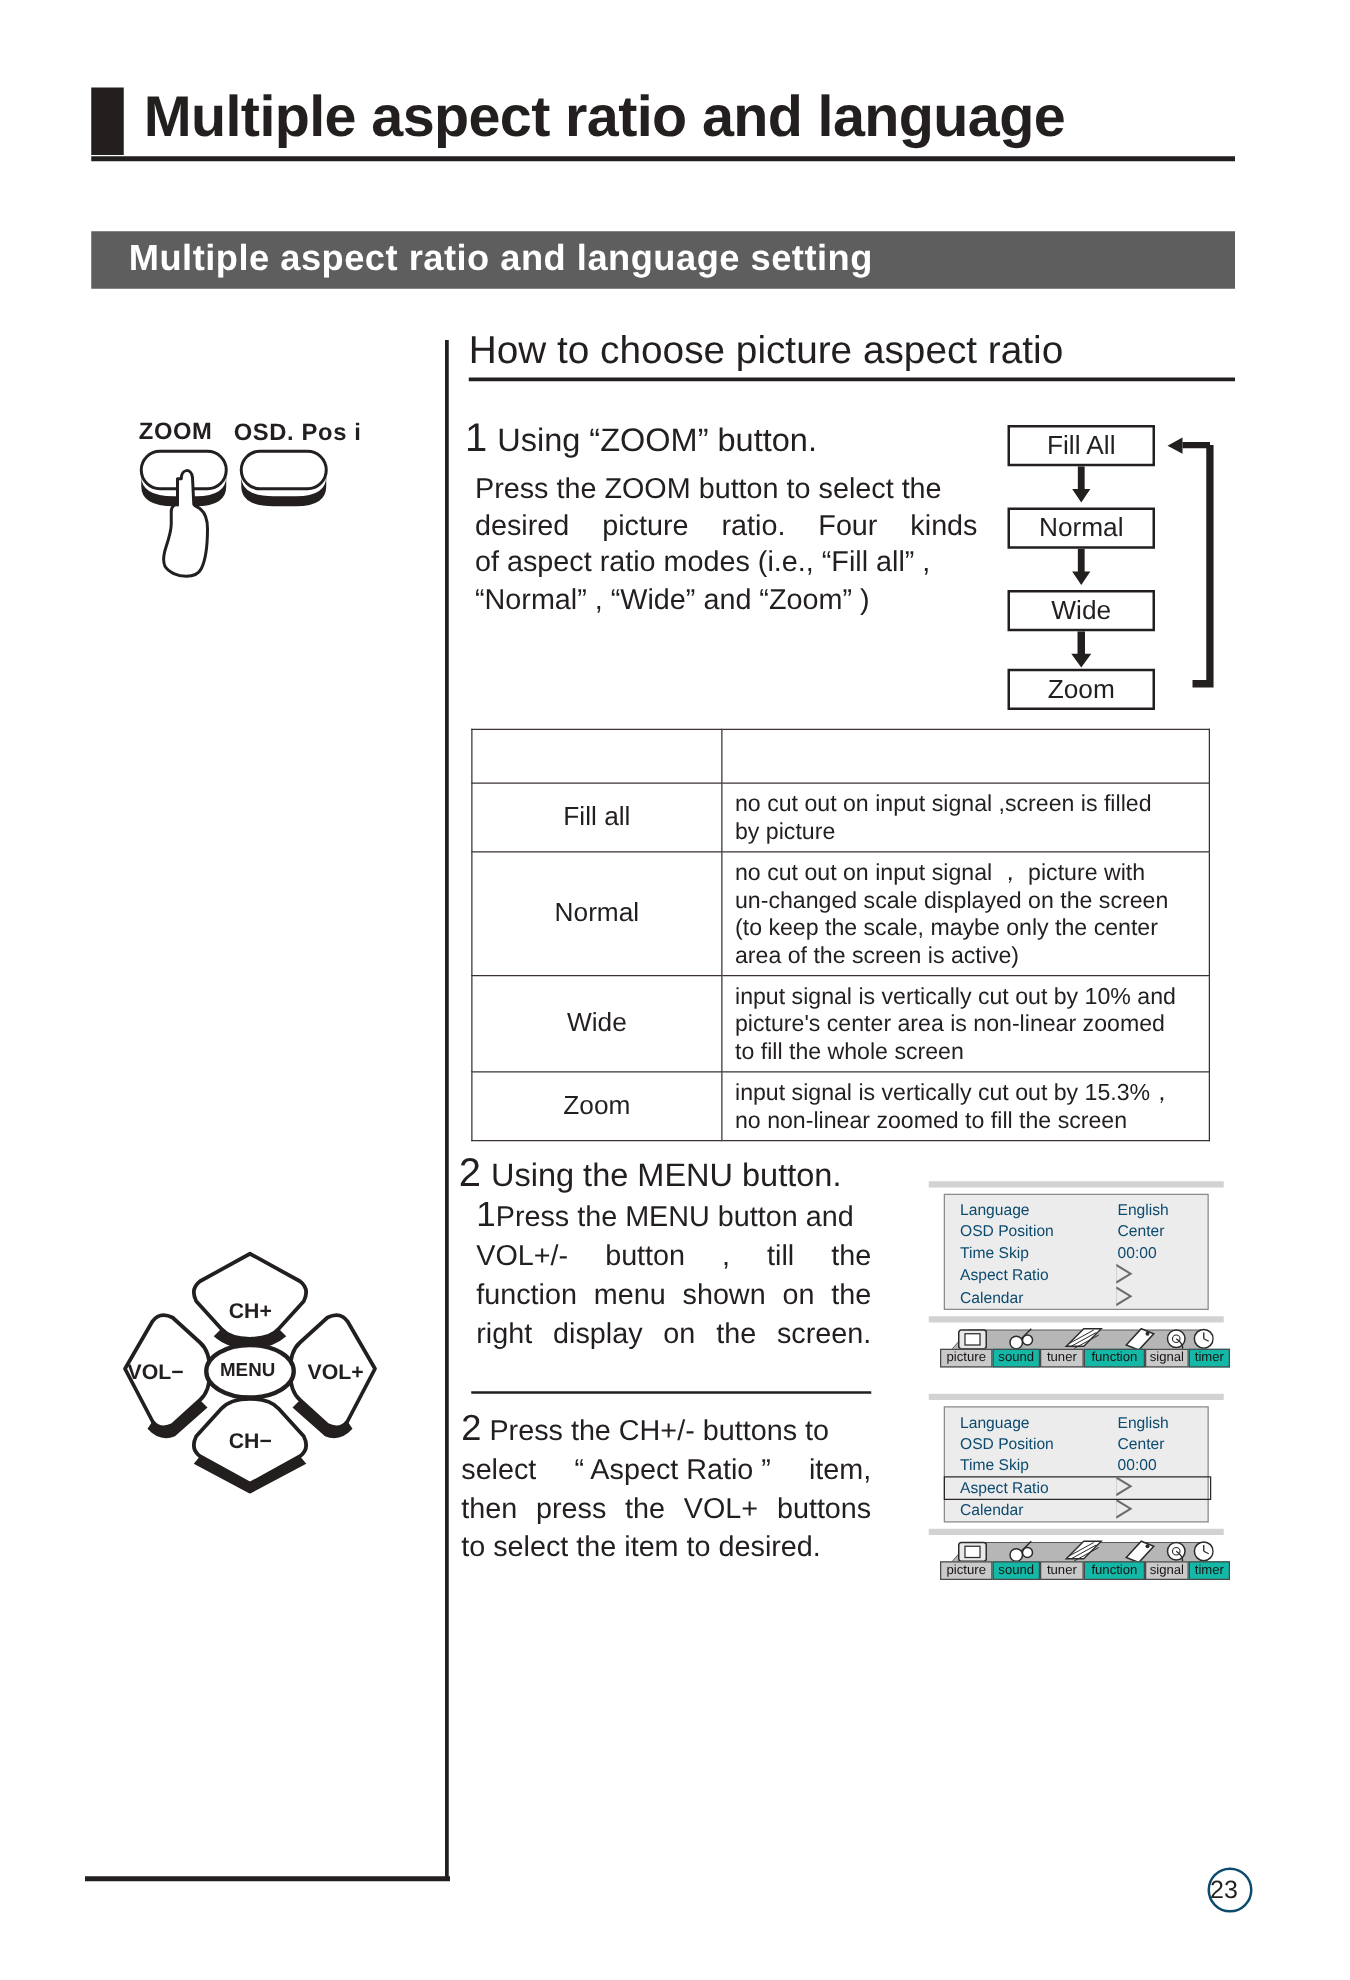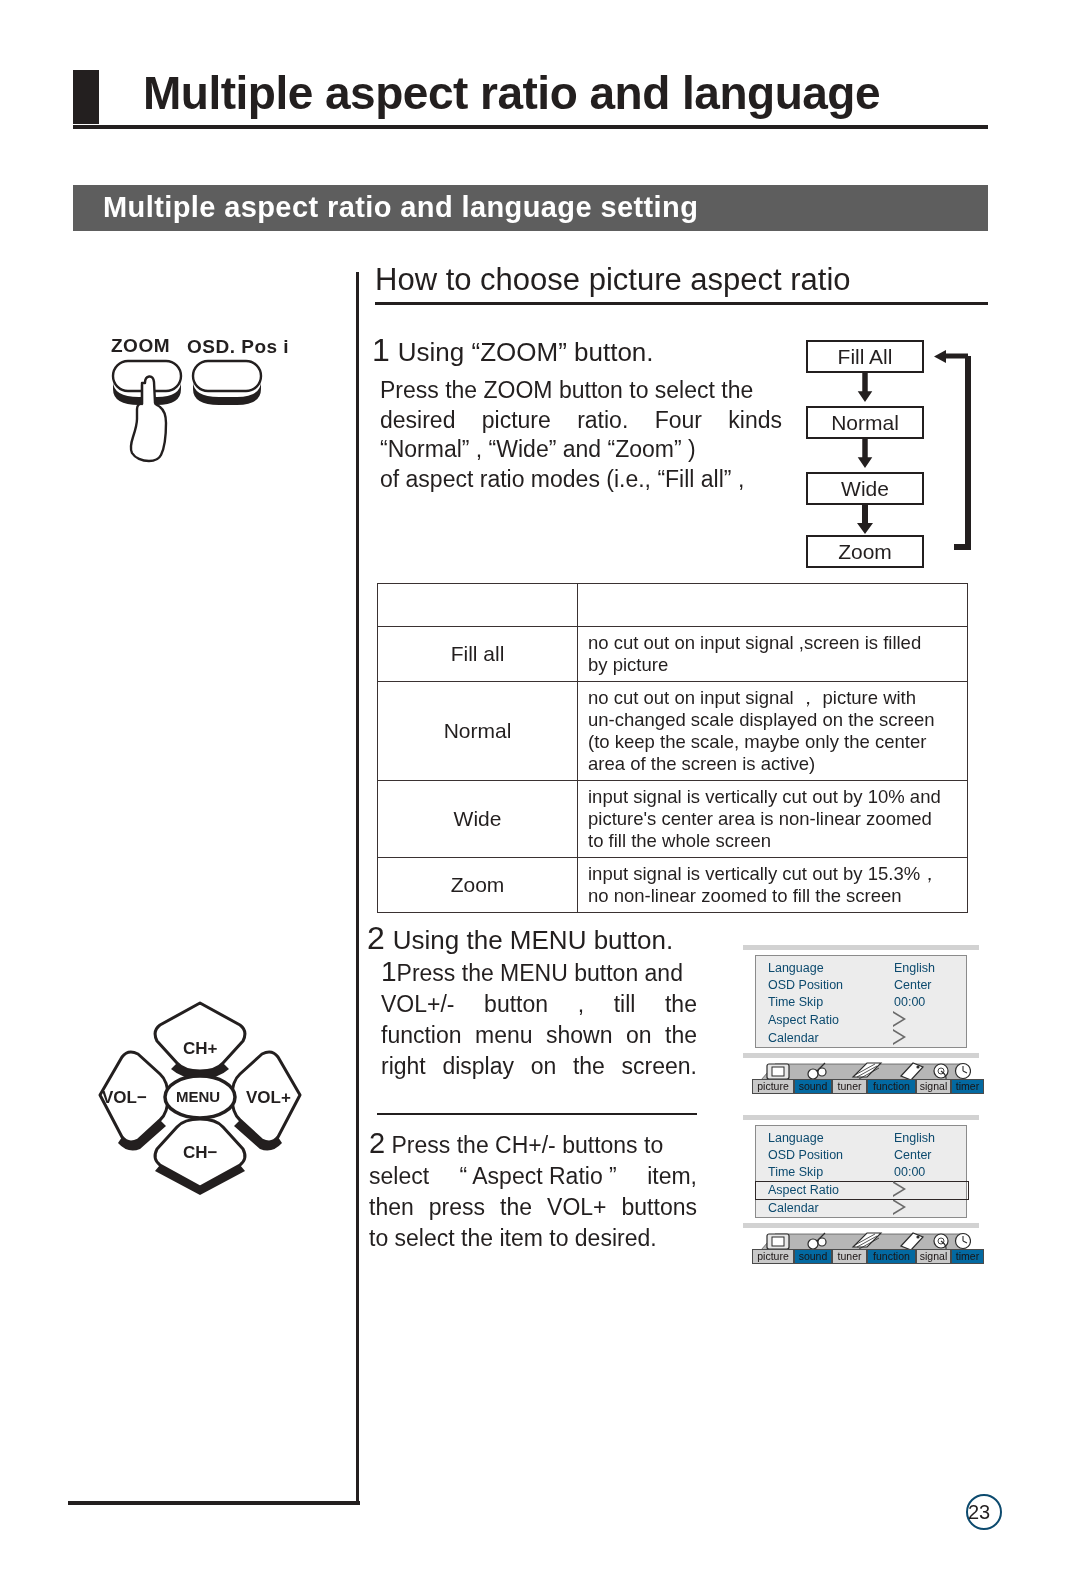--- a/index.html
+++ b/index.html
@@ -19,21 +19,20 @@
   }
   #title-bar-mark {
     position:absolute; left:0; top:2px; width:26px; height:54px;
     background:#231f1f;
   }
   #page-title-text {
     position:absolute; left:42px; top:-2px;
     font-size:46px; font-weight:bold; letter-spacing:-0.5px;
     color:#231f1f; white-space:nowrap;
     font-family:"Liberation Sans", sans-serif;
-    margin-left:28px;
   }
   #title-underline {
     position:absolute; left:0px; top:57px; width:915px; height:4px;
     background:#231f1f;
   }
 
   
   #section-banner {
     position:absolute; left:73px; top:185px; width:915px; height:46px;
     background:#5e5e5e;
@@ -185,21 +184,21 @@
   .osd-row.highlighted { outline:1.5px solid #2e2727; outline-offset:0px; z-index:4; }
   .osd-bottombar {
     position:absolute; left:8px; top:108px; width:236px; height:5px;
     background:#d2d2d2;
   }
   .osd-iconstrip { position:absolute; left:20px; top:114px; width:216px; height:22px; }
   .osd-tabs { position:absolute; left:17px; top:134px; width:222px; height:15px; }
   .osd-tab {
     position:absolute; height:15px; border:1px solid #4a4a4a;
     font-size:10.5px; color:#1a1414; text-align:center; line-height:13px;
-    background:#0369a1;
+    background:#14b8a6;
   }
   .osd-tab.shaded { background:#c9c9c9; }
 
   
   #page-number {
     position:absolute; left:966px; top:1494px;
     width:36px; height:36px; border:2px solid #0c4a6e;
     border-radius:50%; text-align:left; line-height:32px;
     font-size:20px; color:#231f1f;
   }
@@ -252,22 +251,22 @@
   </div>
   <div id="step1-body">
     <span class="ln">Press the ZOOM button to select the</span>
     <span class="jt">
       <span>desired</span>
       <span>picture</span>
       <span>ratio.</span>
       <span>Four</span>
       <span>kinds</span>
     </span>
+    <span class="ln">of aspect ratio modes (i.e.,  “Fill all” ,</span>
     <span class="ln"> “Normal” , “Wide” and “Zoom” )</span>
-    <span class="ln">of aspect ratio modes (i.e.,  “Fill all” ,</span>
   </div>
 </div>
 
 <div id="aspect-flow">
   <div class="flow-box" style="top:0px;">Fill All</div>
   <div class="flow-box" style="top:66px;">Normal</div>
   <div class="flow-box" style="top:132px;">Wide</div>
   <div class="flow-box" style="top:195px;">Zoom</div>
 
   <svg class="flow-arrow" style="top:33px;" viewBox="0 0 18 33">

